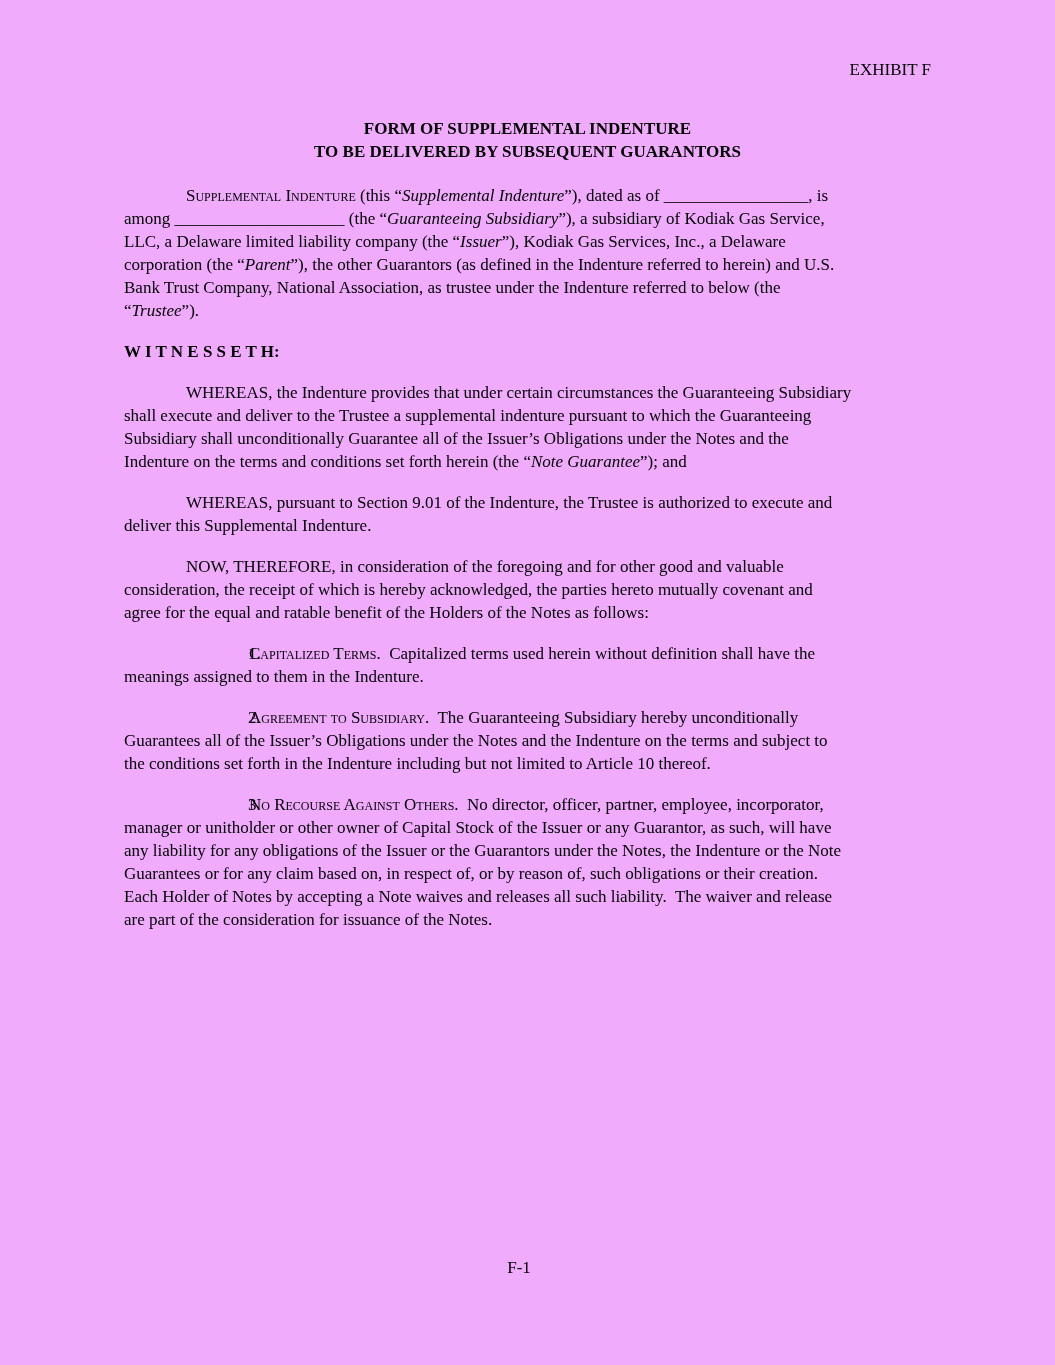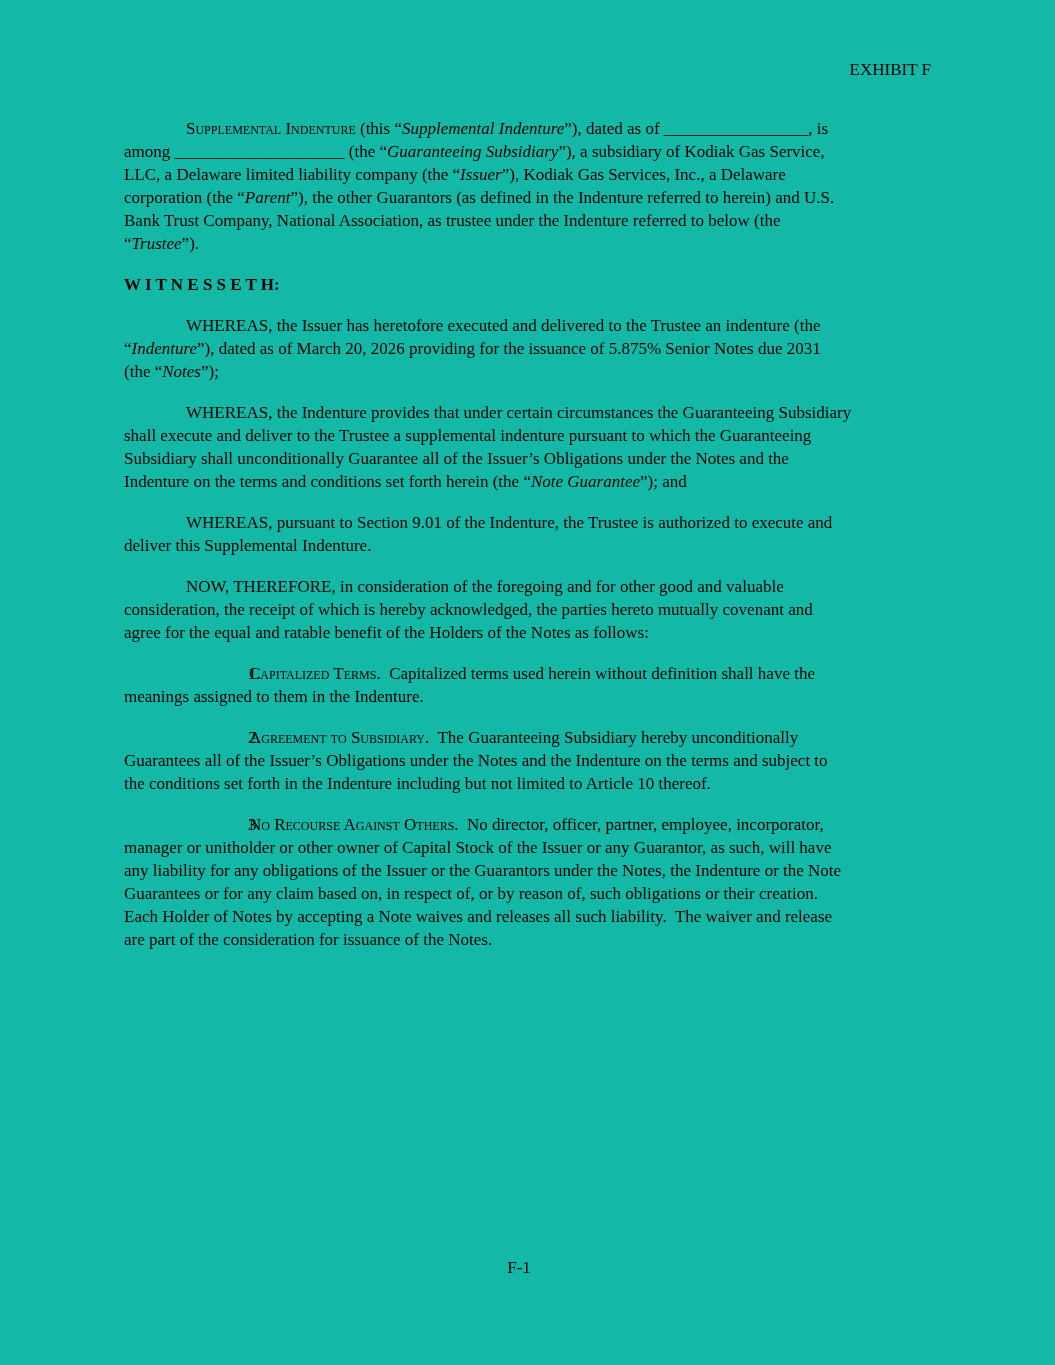--- a/index.html
+++ b/index.html
@@ -1,21 +1,21 @@
 <!DOCTYPE html>
 <html><head>
 <meta charset="utf-8">
 <style>
   html, body { margin: 0; padding: 0; background: #ffffff; }
   .page {
     width: 1055px;
     height: 1365px;
     box-sizing: border-box;
     position: relative;
-    background: #14b8a6;
+    background: #f0abfc;
     color: #000000;
     padding: 58px 124px 0 124px;
     font-family: "Liberation Serif", "DejaVu Serif", serif;
     font-size: 17px;
     line-height: 23px;
   }
   .exhibit {
     text-align: right;
     margin: 0 0 36px 0;
   }
@@ -45,25 +45,28 @@
     bottom: 86px;
     text-align: center;
   }
 </style>
 </head>
 <body>
 
 <div class="page">
   <p class="exhibit">EXHIBIT F</p>
 
+  <div class="doc-title">
+    <div>FORM OF SUPPLEMENTAL INDENTURE</div>
+    <div>TO BE DELIVERED BY SUBSEQUENT GUARANTORS</div>
+  </div>
 
   <div id="doc-body">
       <p class="para"><span class="sc">Supplemental Indenture</span> (this “<span class="i">Supplemental Indenture</span>”), dated as of _________________, is<br>among ____________________ (the “<span class="i">Guaranteeing Subsidiary</span>”), a subsidiary of Kodiak Gas Service,<br>LLC, a Delaware limited liability company (the “<span class="i">Issuer</span>”), Kodiak Gas Services, Inc., a Delaware<br>corporation (the “<span class="i">Parent</span>”), the other Guarantors (as defined in the Indenture referred to herein) and U.S.<br>Bank Trust Company, National Association, as trustee under the Indenture referred to below (the<br>“<span class="i">Trustee</span>”).</p>
       <p class="para center">W I T N E S S E T H:</p>
-      <p class="para">WHEREAS, the Issuer has heretofore executed and delivered to the Trustee an indenture (the<br>“<span class="i">Indenture</span>”), dated as of March 20, 2026 providing for the issuance of 5.875% Senior Notes due 2031<br>(the “<span class="i">Notes</span>”);</p>
       <p class="para">WHEREAS, the Indenture provides that under certain circumstances the Guaranteeing Subsidiary<br>shall execute and deliver to the Trustee a supplemental indenture pursuant to which the Guaranteeing<br>Subsidiary shall unconditionally Guarantee all of the Issuer’s Obligations under the Notes and the<br>Indenture on the terms and conditions set forth herein (the “<span class="i">Note Guarantee</span>”); and</p>
       <p class="para">WHEREAS, pursuant to Section 9.01 of the Indenture, the Trustee is authorized to execute and<br>deliver this Supplemental Indenture.</p>
       <p class="para">NOW, THEREFORE, in consideration of the foregoing and for other good and valuable<br>consideration, the receipt of which is hereby acknowledged, the parties hereto mutually covenant and<br>agree for the equal and ratable benefit of the Holders of the Notes as follows:</p>
       <p class="para"><span class="num">1.</span><span class="sc">Capitalized Terms</span>.  Capitalized terms used herein without definition shall have the<br>meanings assigned to them in the Indenture.</p>
       <p class="para"><span class="num">2.</span><span class="sc">Agreement to Subsidiary</span>.  The Guaranteeing Subsidiary hereby unconditionally<br>Guarantees all of the Issuer’s Obligations under the Notes and the Indenture on the terms and subject to<br>the conditions set forth in the Indenture including but not limited to Article 10 thereof.</p>
       <p class="para"><span class="num">3.</span><span class="sc">No Recourse Against Others</span>.  No director, officer, partner, employee, incorporator,<br>manager or unitholder or other owner of Capital Stock of the Issuer or any Guarantor, as such, will have<br>any liability for any obligations of the Issuer or the Guarantors under the Notes, the Indenture or the Note<br>Guarantees or for any claim based on, in respect of, or by reason of, such obligations or their creation.<br>Each Holder of Notes by accepting a Note waives and releases all such liability.  The waiver and release<br>are part of the consideration for issuance of the Notes.</p>
     </div>
 
   <div class="page-footer">F-1</div>
 </div>

